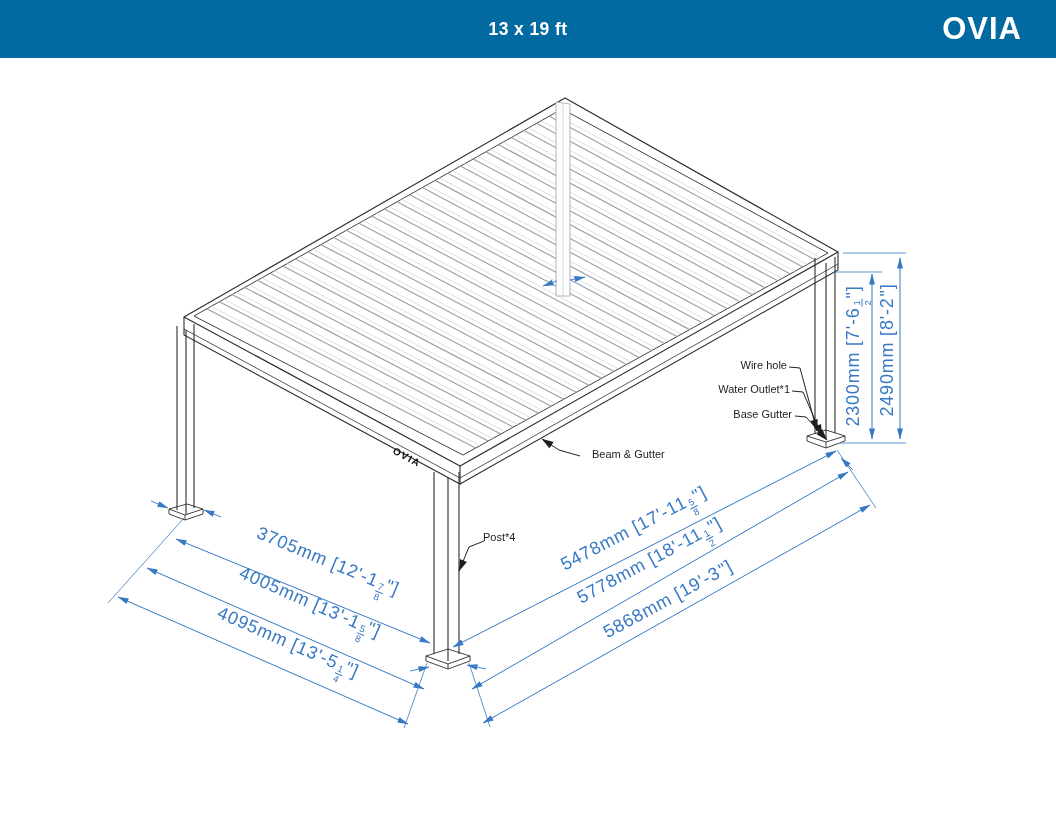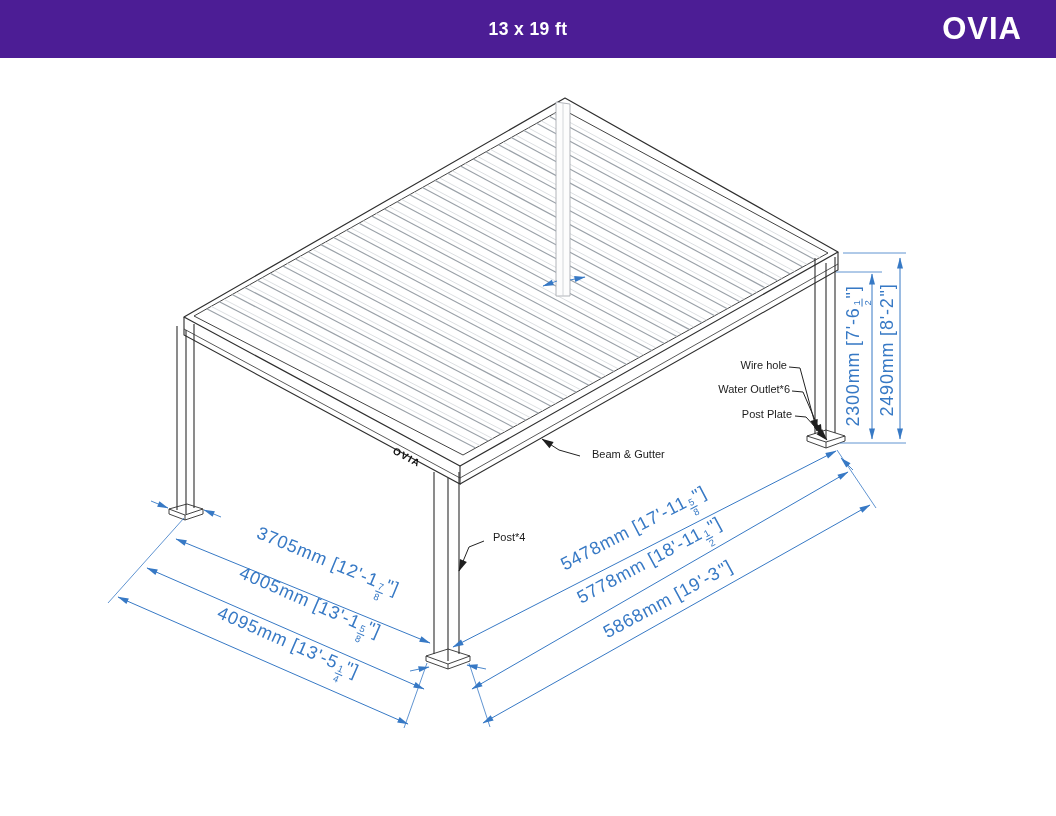--- a/index.html
+++ b/index.html
@@ -1,17 +1,17 @@
 <!DOCTYPE html>
 <html><head>
 <meta charset="utf-8">
 <style>
   html,body{margin:0;padding:0;background:#ffffff;}
   body{width:1056px;height:816px;overflow:hidden;font-family:"Liberation Sans",sans-serif;position:relative;}
-  .topbar{position:absolute;left:0;top:0;width:1056px;height:58px;background:#4c1d95;z-index:5;}
+  .topbar{position:absolute;left:0;top:0;width:1056px;height:58px;background:#0369a1;z-index:5;}
   .topbar .title{position:absolute;left:50%;top:50%;transform:translate(-50%,-50%);color:#fff;
     font-size:17.5px;font-weight:bold;letter-spacing:.4px;white-space:nowrap;}
   .topbar .logo{position:absolute;right:34px;top:50%;transform:translateY(-50%);color:#fff;
     font-size:31px;font-weight:800;letter-spacing:1px;white-space:nowrap;}
   .stage{position:absolute;left:0;top:0;width:1056px;height:816px;}
   svg.draw{position:absolute;left:0;top:0;}
   .dim{position:absolute;transform:translate(-50%,-50%) rotate(var(--r));color:#3779c5;
     font-size:18px;letter-spacing:.8px;white-space:nowrap;line-height:1;}
   .frac{display:inline-flex;flex-direction:column;align-items:center;font-size:9.5px;
     line-height:1.05;vertical-align:-1px;margin-left:1px;}
@@ -189,24 +189,24 @@
         <span class="fn">1</span>
         <span class="fd">2</span>
       </span><span>"]</span></div>
 
   <div class="dim" style="left:887px;top:350px;--r:-90deg"><span>2490mm</span><span> [8'-2</span><span class="frac">
         <span class="fn"></span>
         <span class="fd"></span>
       </span><span>"]</span></div>
 
   <div class="lbl" style="right:269px;top:359px">Wire hole</div>
-  <div class="lbl" style="right:266px;top:383px">Water Outlet*6</div>
-  <div class="lbl" style="right:264px;top:408px">Post Plate</div>
+  <div class="lbl" style="right:266px;top:383px">Water Outlet*1</div>
+  <div class="lbl" style="right:264px;top:408px">Base Gutter</div>
   <div class="lbl" style="left:592px;top:448px">Beam &amp; Gutter</div>
-  <div class="lbl" style="left:493px;top:531px">Post*4</div>
+  <div class="lbl" style="left:483px;top:531px">Post*4</div>
 
   <div class="beam-brand" style="left:407px;top:457px;--r:28deg">OVIA</div>
 </div>
 
 <header class="topbar">
   <div class="title">13 x 19 ft</div>
   <div class="logo">OVIA</div>
 </header>
 
 </body></html>

